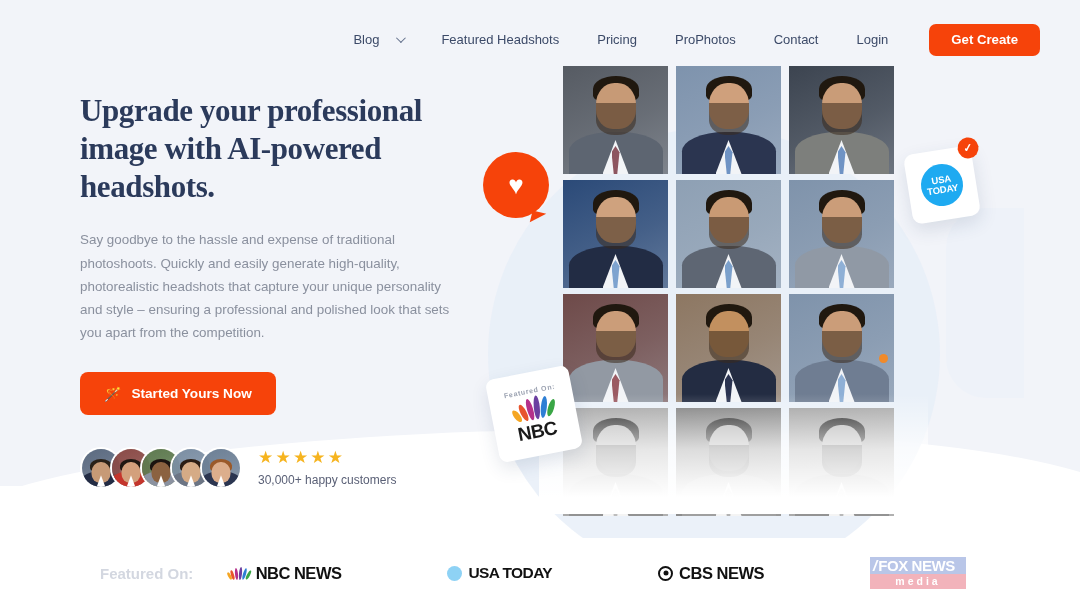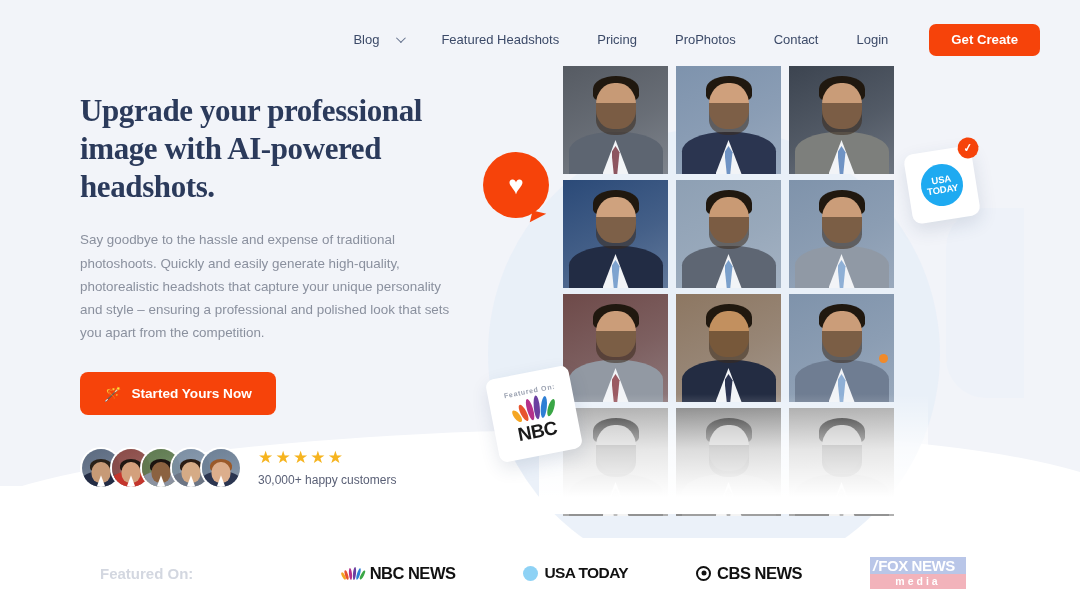--- a/index.html
+++ b/index.html
@@ -174,21 +174,21 @@
   .peacock{ display:flex; align-items:flex-end; height:24px; gap:1px; }
   .feather{ width:6px; border-radius:50% 50% 50% 50%; }
   .nbc-word{ font-size:19px; font-weight:bold; color:#1a1a1a; letter-spacing:-.6px; line-height:1; }
 
   
   .featured{
     position:absolute; left:0; bottom:0; width:1080px; height:70px;
     display:flex; align-items:center; padding:0 100px; gap:0; background:#fff; z-index:20;
   }
   .featured-label{ font-size:15px; color:#d3d7e0; font-weight:bold; white-space:nowrap; }
-  .brands{ margin-left:auto; display:flex; align-items:center; gap:68px; padding-right:14px; }
+  .brands{ margin-left:auto; display:flex; align-items:center; gap:106px; padding-right:14px; }
   .brand{ display:flex; align-items:center; gap:6px; }
 
   .nbc-mini{ display:flex; align-items:flex-end; height:14px; gap:.8px; }
   .nbc-mini .feather{ width:3px; border-radius:50%; }
   .brand-word{ font-size:16.5px; font-weight:bold; color:#111; letter-spacing:-.5px; }
   .usa-dot{ width:15px; height:15px; border-radius:50%; background:#8ed2f5; }
   .usa-word{ font-size:15.5px; font-weight:bold; color:#111; letter-spacing:-.6px; }
   .cbs-eye{ width:15px; height:15px; border-radius:50%; border:2.4px solid #111; position:relative; }
   .cbs-eye::after{ content:""; position:absolute; left:50%; top:50%; width:5px; height:5px;
                    border-radius:50%; background:#111; transform:translate(-50%,-50%); }

